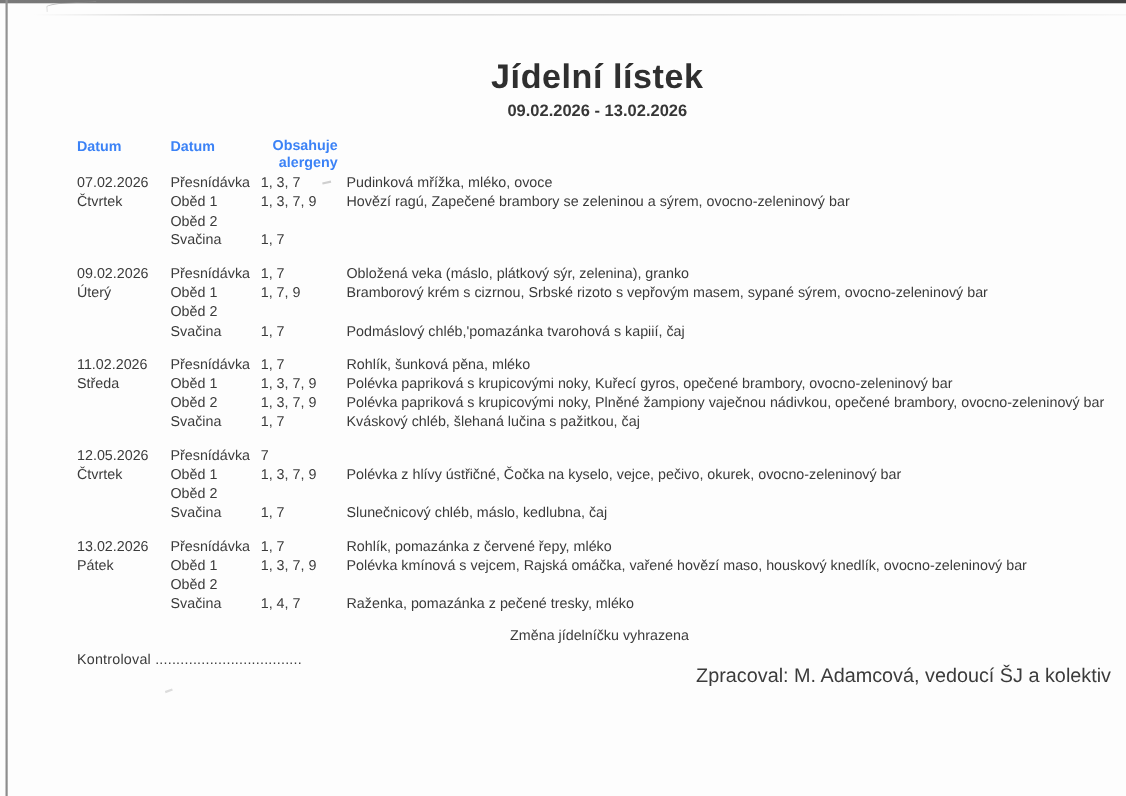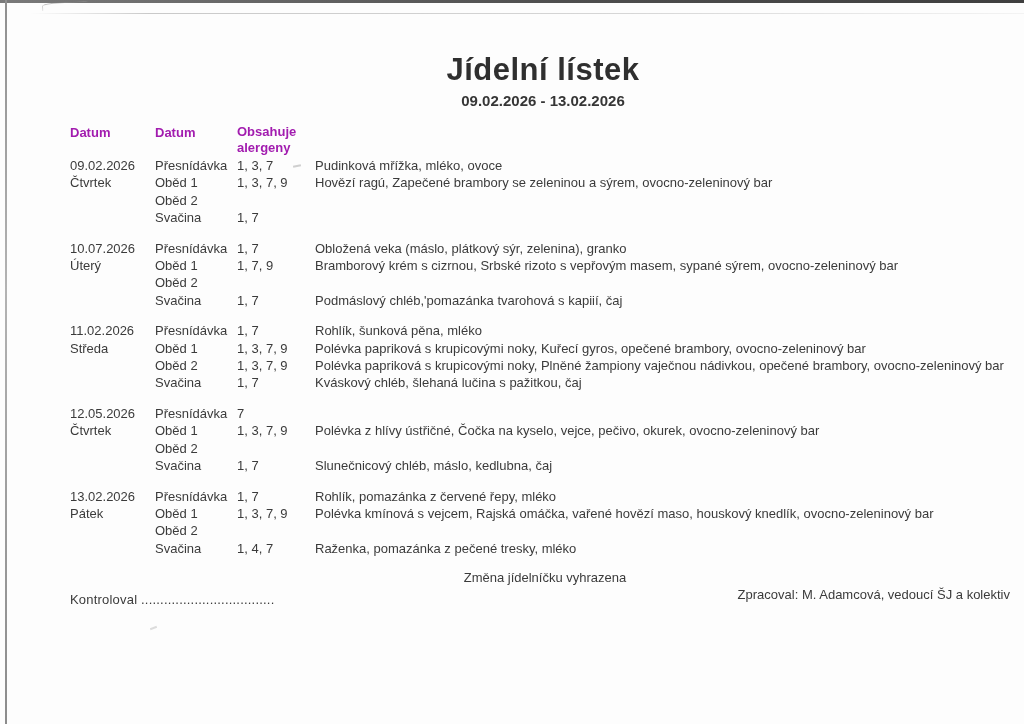--- a/index.html
+++ b/index.html
@@ -29,31 +29,31 @@
 
   
   .doc-header { position:absolute; top:52px; left:0; width:100%; text-align:center;
     transform:translateX(31px); }
   .doc-title { font-size:31px; font-weight:bold; color:#2f2f2f; letter-spacing:.5px; }
   .doc-daterange { font-size:15px; font-weight:bold; color:#363636; margin-top:4px; }
 
   
   .menu { position:absolute; top:124px; left:70px; right:0; font-size:13px; }
   .grid { display:grid; grid-template-columns:85px 82px 78px auto; line-height:17.4px; }
-  .b { font-weight:bold; color:#a21caf; }
-  .c3h { width:70px; line-height:15.5px; }
+  .b { font-weight:bold; color:#3b82f6; }
+  .c3h { width:70px; line-height:15.5px;text-align:right; }
   .head { margin-bottom:2px; }
   .day-block { margin-bottom:13px; }
   .cell { white-space:nowrap; }
 
   
   .change-note { position:absolute; top:570px; left:0; width:100%; text-align:center;
     transform:translateX(33px); font-size:13px; }
   .kontroloval { position:absolute; top:592px; left:70px; font-size:13px; letter-spacing:.2px; }
-  .zpracoval { position:absolute; top:587px; right:14px; font-size:13px; }
+  .zpracoval { position:absolute; top:604px; right:14px; font-size:18px; }
 </style>
 </head>
 <body>
 
 <div class="page">
 
   <div class="edge-top"></div>
   <div class="edge-left"></div>
   <div class="paper-line"></div>
   <div class="pencil-mark"></div>
@@ -69,21 +69,21 @@
 
     <div class="grid head">
       <div class="cell b">Datum</div>
       <div class="cell b">Datum</div>
       <div class="b c3h">Obsahuje alergeny</div>
       <div class="cell"></div>
     </div>
 
     <div class="day-block">
       <div class="grid">
-        <div class="cell">09.02.2026</div>
+        <div class="cell">07.02.2026</div>
         <div class="cell">Přesnídávka</div>
         <div class="cell">1, 3, 7</div>
         <div class="cell">Pudinková mřížka, mléko, ovoce</div>
       </div>
       <div class="grid">
         <div class="cell">Čtvrtek</div>
         <div class="cell">Oběd 1</div>
         <div class="cell">1, 3, 7, 9</div>
         <div class="cell">Hovězí ragú, Zapečené brambory se zeleninou a sýrem, ovocno-zeleninový bar</div>
       </div>
@@ -95,21 +95,21 @@
       </div>
       <div class="grid">
         <div class="cell"></div>
         <div class="cell">Svačina</div>
         <div class="cell">1, 7</div>
       </div>
     </div>
 
     <div class="day-block">
       <div class="grid">
-        <div class="cell">10.07.2026</div>
+        <div class="cell">09.02.2026</div>
         <div class="cell">Přesnídávka</div>
         <div class="cell">1, 7</div>
         <div class="cell">Obložená veka (máslo, plátkový sýr, zelenina), granko</div>
       </div>
       <div class="grid">
         <div class="cell">Úterý</div>
         <div class="cell">Oběd 1</div>
         <div class="cell">1, 7, 9</div>
         <div class="cell">Bramborový krém s cizrnou, Srbské rizoto s vepřovým masem, sypané sýrem, ovocno-zeleninový bar</div>
       </div>

